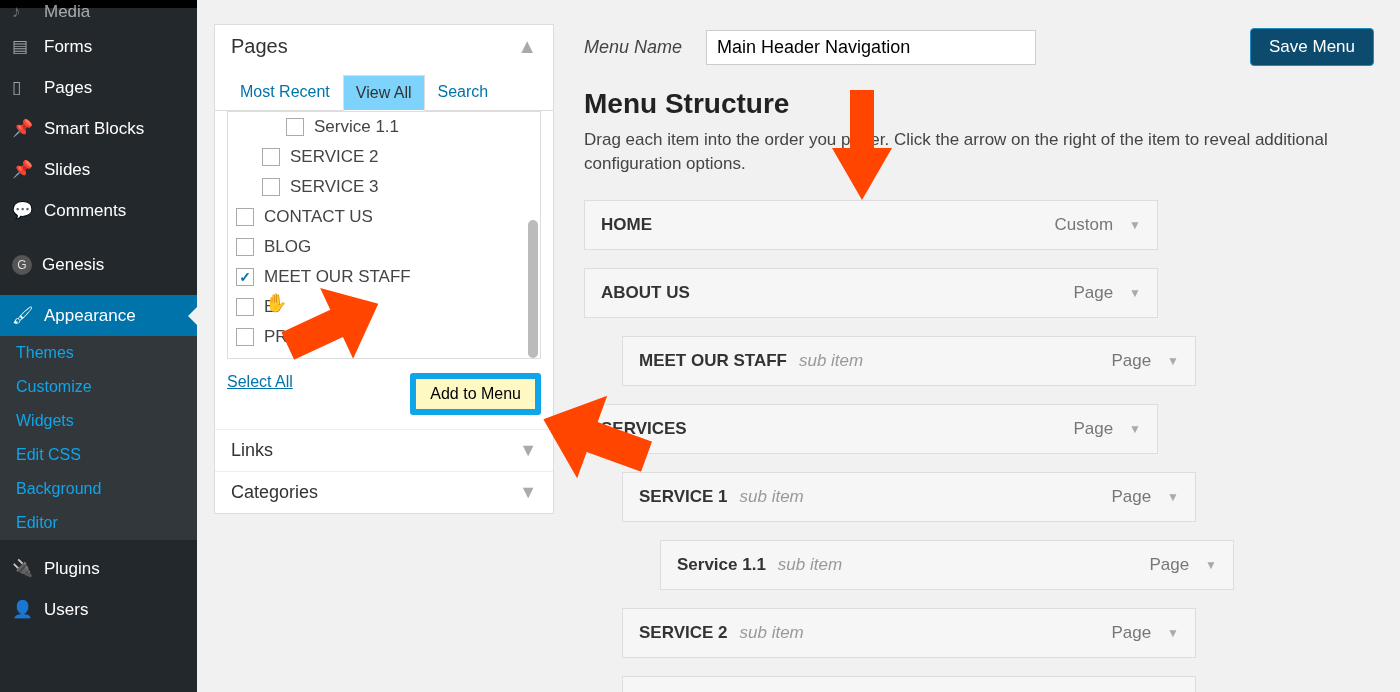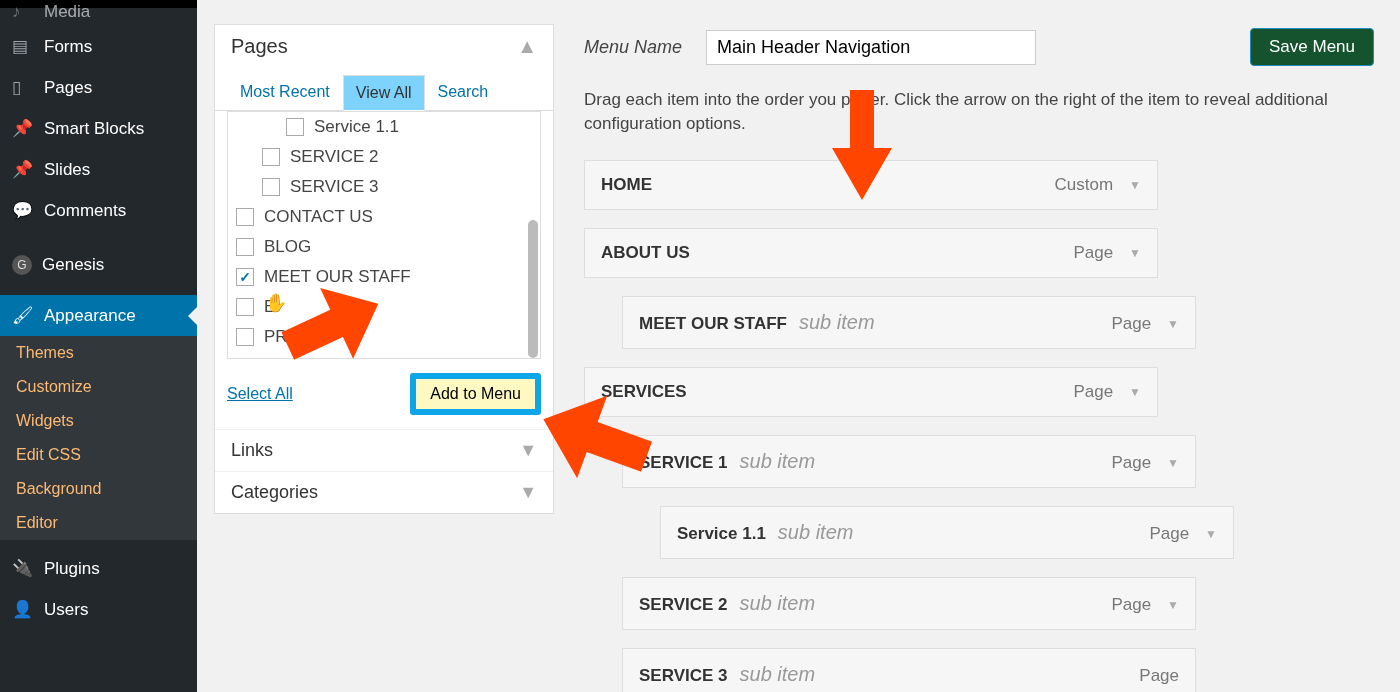--- a/index.html
+++ b/index.html
@@ -6,21 +6,21 @@
 body { width: 1400px; height: 692px; background: #f1f1f1; overflow: hidden; position: relative; }
 
 
 .sidebar { position: absolute; left: 0; top: 0; width: 197px; height: 692px; background: #23282d; color: #eee; }
 .sidebar .top-dark { background: #000; height: 8px; }
 .side-item { display: flex; align-items: center; padding: 10px 12px; font-size: 17px; color: #fff; cursor: pointer; }
 .side-item .icon { width: 22px; margin-right: 10px; color: #9ea3a8; }
 .side-item.active { background: #0073aa; color: #fff; position: relative; }
 .side-item.active .icon { color: #fff; }
 .side-item.active::after { content:""; position:absolute; right:-1px; top:50%; transform:translateY(-50%); border:10px solid transparent; border-right-color:#f1f1f1; }
-.sub-item { padding: 8px 12px 8px 16px; font-size: 16px; color: #fdba74; background: #32373c; cursor: pointer; }
+.sub-item { padding: 8px 12px 8px 16px; font-size: 16px; color: #0ea5e9; background: #32373c; cursor: pointer; }
 .sub-item.current { color: #fff; font-weight: 600; }
 
 
 .content { position: absolute; left: 214px; top: 8px; right: 8px; }
 
 .pages-box { position: absolute; left: 0; top: 16px; width: 340px; background: #fff; border: 1px solid #ddd; }
 .panel-header { display: flex; justify-content: space-between; align-items: center; padding: 10px 16px; font-size: 20px; color: #333; }
 .panel-header .caret { color: #aaa; cursor: pointer; }
 
 .tabs { display: flex; border-bottom: 1px solid #ddd; padding: 0 12px; margin-top: 6px; }
@@ -28,42 +28,42 @@
 .tab.active { color: #333; border: 1px solid #ddd; border-bottom-color: #fff; background: #7dd3fc; position: relative; top: 1px; }
 
 .page-list { border: 1px solid #ddd; margin: 0 12px 0 12px; position: relative; height: 248px; overflow: hidden; }
 .scrollbar-thumb { position: absolute; right: 2px; top: 108px; width: 10px; height: 138px; background: #bbb; border-radius: 5px; }
 .page-row { display: flex; align-items: center; padding: 5px 8px; font-size: 17px; color: #444; }
 .page-row.indent1 { padding-left: 34px; }
 .page-row.indent2 { padding-left: 58px; }
 .cbx { width: 18px; height: 18px; border: 1px solid #aaa; margin-right: 10px; display: inline-flex; align-items:center; justify-content:center; background:#fff; }
 .cbx.checked::after { content:"✓"; color:#0073aa; font-size:14px; font-weight:bold; }
 
-.list-actions { display: flex; justify-content: space-between; align-items: center; padding: 14px 12px 14px 12px; }
+.list-actions { display: flex; justify-content: space-between; padding: 14px 12px 14px 12px; }
 .link-text { color: #0073aa; text-decoration: underline; cursor: pointer; font-size: 16px; }
 .btn-outline { border: 6px solid #0ea5e9; padding: 6px 14px; background: #fef9c3; border-radius: 3px; font-size: 16px; cursor: pointer; }
 
 .accordion { border-top: 1px solid #eee; }
 .accordion .panel-header { font-size: 18px; }
 
 
 .right-col { position: absolute; left: 370px; top: 20px; width: 790px; }
 .name-row { display: flex; align-items: center; gap: 24px; margin-bottom: 22px; }
 .name-label { font-style: italic; color: #444; font-size: 18px; }
 .name-input { flex: 0 0 330px; padding: 6px 10px; font-size: 18px; border: 1px solid #ccc; }
-.save-btn { margin-left: auto; background: #14532d; color: #fff; border: 1px solid #1e8cbe; padding: 8px 18px; border-radius: 4px; font-size: 17px; cursor: pointer; }
+.save-btn { margin-left: auto; background: #0c4a6e; color: #fff; border: 1px solid #1e8cbe; padding: 8px 18px; border-radius: 4px; font-size: 17px; cursor: pointer; }
 
 .struct-title { font-size: 28px; font-weight: 700; color: #222; margin-bottom: 8px; }
 .struct-desc { font-size: 17px; color: #444; line-height: 1.4; margin-bottom: 24px; }
 
 .menu-item { background: #f6f6f6; border: 1px solid #ddd; display: flex; align-items: flex-end; padding: 14px 16px; margin-bottom: 18px; width: 574px; }
 .menu-item.depth-1 { margin-left: 38px; }
 .menu-item.depth-2 { margin-left: 76px; }
 .mi-title { font-size: 17px; font-weight: 700; color: #333; }
-.mi-sub { font-size: 20px; font-style: italic; color: #999; margin-left: 12px; }
+.mi-sub { font-size: 17px; font-style: italic; color: #999; margin-left: 12px; }
 .mi-type { margin-left: auto; font-size: 17px; color: #777; display: flex; align-items: center; gap: 16px; }
 .caret-sm { color:#aaa; font-size:12px; }
 
 
 .arrow { position: absolute; width: 60px; height: 96px; }
 .arrow svg { width: 100%; height: 100%; }
 .arrow-down { left: 832px; top: 90px; width: 60px; height: 110px; }
 .arrow-right-sm { left: 283px; top: 280px; width: 100px; height: 90px; transform: rotate(-25deg); }
 .arrow-left-big { left: 540px; top: 388px; width: 110px; height: 100px; transform: rotate(20deg); }
 
@@ -195,20 +195,21 @@
       </div>
     </div>
   </div>
 
   <div class="right-col">
     <div class="name-row">
       <span class="name-label">Menu Name</span>
       <input class="name-input" value="Main Header Navigation" style="">
       <button class="save-btn">Save Menu</button>
     </div>
+    <div class="struct-title">Menu Structure</div>
     <div class="struct-desc">Drag each item into the order you prefer. Click the arrow on the right of the item to reveal additional configuration options.</div>
     <div id="menu-items">
         <div class="menu-item">
           <span class="mi-title">HOME</span>
           <span class="mi-type">
             <span>Custom</span>
             <span class="caret-sm">▼</span>
           </span>
         </div>
         <div class="menu-item">

